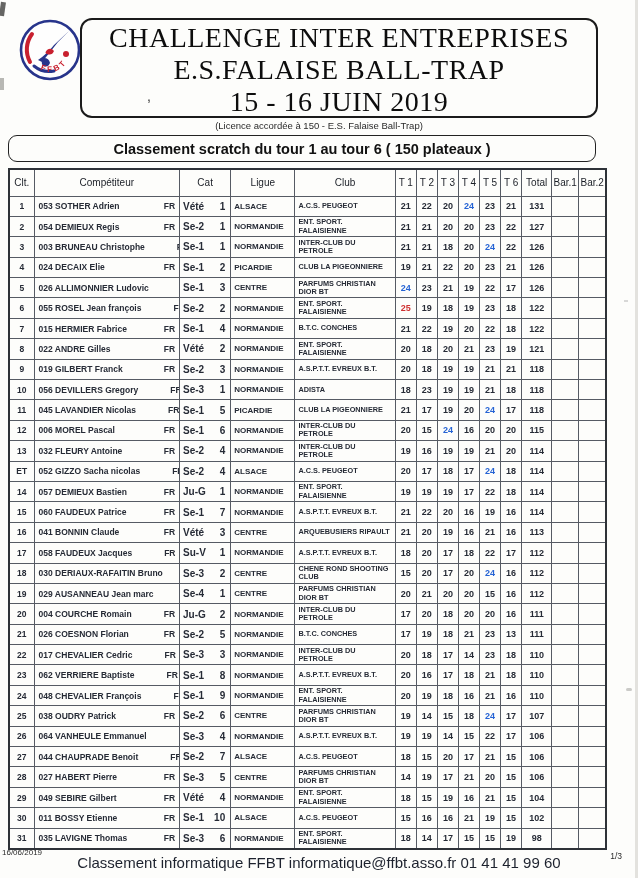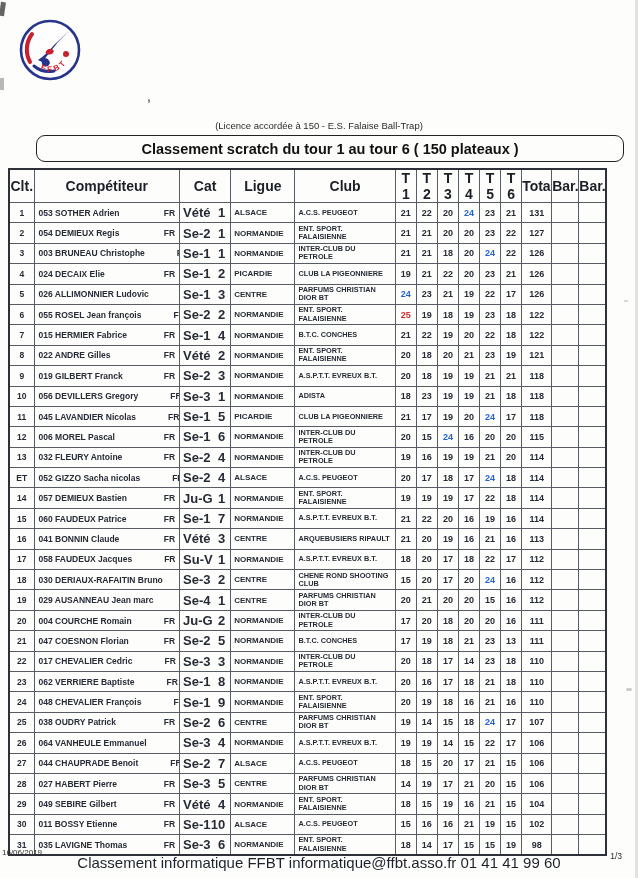--- a/index.html
+++ b/index.html
@@ -15,33 +15,33 @@
   .smudge-r2{position:absolute;right:10px;top:300px;width:4px;height:2px;background:#aaa;opacity:.45;}
 
   .logo{position:absolute;left:14px;top:14px;}
 
   .title-box{position:absolute;left:80px;top:18px;width:518px;height:100px;border:2.5px solid #1b1b1b;border-radius:12px;
     font-family:"Liberation Serif",serif;font-size:28px;color:#0d0d0d;text-align:center;line-height:32px;padding-top:2px;box-sizing:border-box;letter-spacing:.5px;}
 
   .license{position:absolute;left:0;top:120px;width:638px;text-align:center;font-size:9.5px;color:#2a2a2a;}
 
   .section-box{position:absolute;left:8px;top:135px;width:588px;height:27px;border:1.8px solid #222;border-radius:9px;box-sizing:border-box;
-    display:flex;align-items:center;justify-content:center;font-size:14.5px;font-weight:bold;color:#111;margin-left:28px;}
+    display:flex;align-items:center;justify-content:center;font-size:14.5px;font-weight:bold;color:#111;}
 
   table.results{position:absolute;left:8px;top:168px;width:599px;border-collapse:collapse;table-layout:fixed;border:2px solid #2e3238;}
   .results th,.results td{border:1px solid #565b64;padding:0;overflow:hidden;color:#262b36;}
   .results thead tr{height:27px;}
-  .results th{font-size:14px;font-weight:bold;color:#1b1f27;text-align:center;}
+  .results th{font-size:10px;font-weight:normal;color:#1b1f27;text-align:center;}
   .results tbody tr{height:20.4px;}
   td.clt{font-size:8.5px;font-weight:600;text-align:center;}
   td.comp .cellflex,td.cat .cellflex{display:flex;justify-content:space-between;align-items:center;}
   td.comp{font-size:8.5px;font-weight:600;}
   td.comp .name{padding-left:4px;white-space:nowrap;}
   td.comp .nat{padding-right:4px;margin-left:32px;}
-  td.cat{font-size:13px;font-weight:600;margin-left:45px;}
+  td.cat{font-size:10px;font-weight:600;margin-left:45px;}
   td.cat .abbr{padding-left:3px;}
   td.cat .rank{padding-right:5px;}
   td.ligue{font-size:8px;font-weight:700;padding-left:3px;white-space:nowrap;}
   td.club{font-size:7.3px;font-weight:600;line-height:8.2px;padding-left:3px;}
   td.tv,td.total{font-size:9px;font-weight:600;text-align:center;}
   td.hl{font-weight:700;}
 
   .footer-date{position:absolute;left:2px;top:848px;font-size:8px;color:#2a2a2a;}
   .footer-center{position:absolute;left:0;top:854px;width:638px;text-align:center;font-size:15px;color:#1d222e;}
   .footer-page{position:absolute;right:16px;top:851px;font-size:8.5px;color:#2a2a2a;}
@@ -67,20 +67,25 @@
     <path d="M 30 44 q -4 4 -1 8 q 5 2 7 -3 q -1 -5 -6 -5 Z" fill="#27348b"></path>
     <circle cx="52" cy="40" r="3" fill="#c8202f"></circle>
     <defs>
         <path id="arcpath" d="M 17 44 A 20 20 0 0 0 55 44" fill="none"></path>
       </defs>
     <text font-family="Liberation Sans, sans-serif" font-size="8" font-weight="bold" fill="#c8202f" letter-spacing="2.5">
       <textPath href="#arcpath" startOffset="30%">FFBT</textPath>
     </text>
   </svg>
 
+  <div class="title-box">
+    <div>CHALLENGE INTER ENTREPRISES</div>
+    <div>E.S.FALAISE BALL-TRAP</div>
+    <div>15 - 16 JUIN 2019</div>
+  </div>
 
   <div class="license">(Licence accordée à 150 - E.S. Falaise Ball-Trap)</div>
 
   <div class="section-box">
     <span>Classement scratch du tour 1 au  tour 6 ( 150 plateaux )</span>
   </div>
 
   <table class="results">
     <colgroup>
       <col style="width:25px">
@@ -713,21 +718,21 @@
           <td class="tv">20</td>
           <td class="tv">16</td>
           <td class="total">111</td>
           <td class="bar"></td>
           <td class="bar"></td>
         </tr>
         <tr>
           <td class="clt">21</td>
           <td class="comp">
             <div class="cellflex">
-              <span class="name">047 COESNON Florian</span>
+              <span class="name">026 COESNON Florian</span>
               <span class="nat">FR</span>
             </div>
           </td>
           <td class="cat">
             <div class="cellflex">
               <span class="abbr">Se-2</span>
               <span class="rank">5</span>
             </div>
           </td>
           <td class="ligue">NORMANDIE</td>

